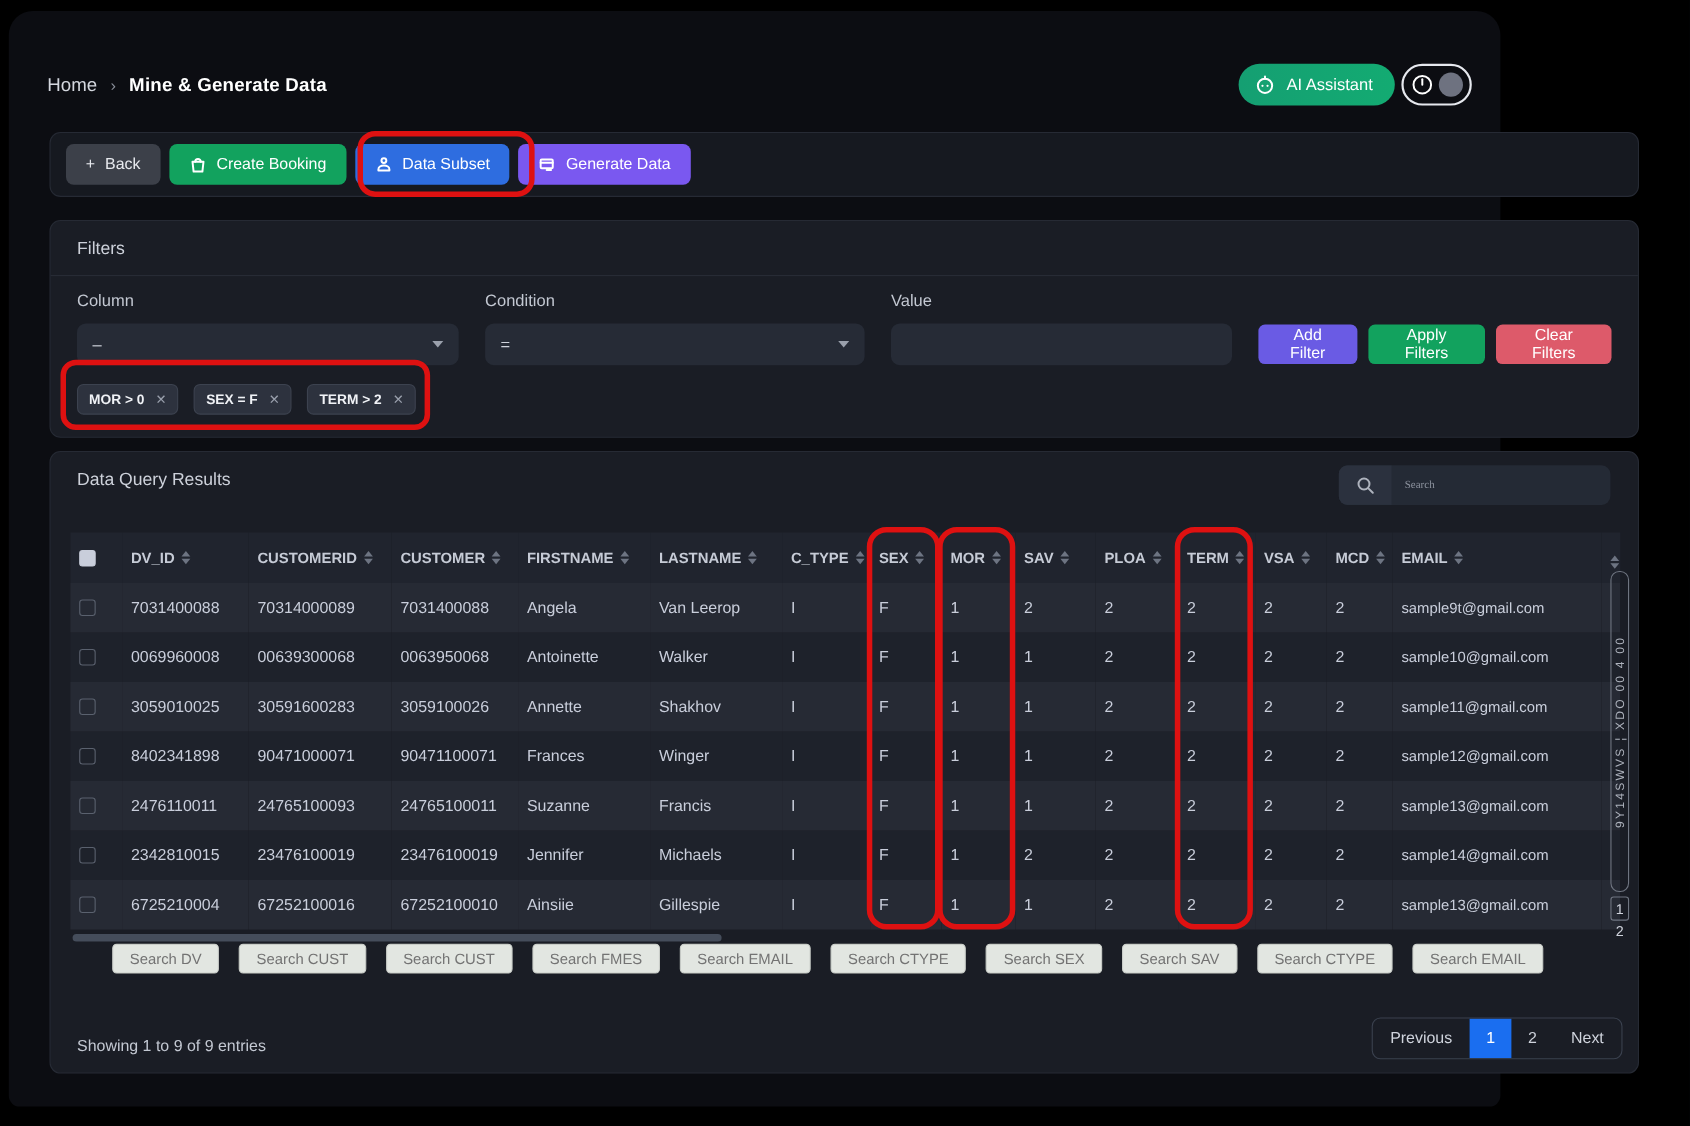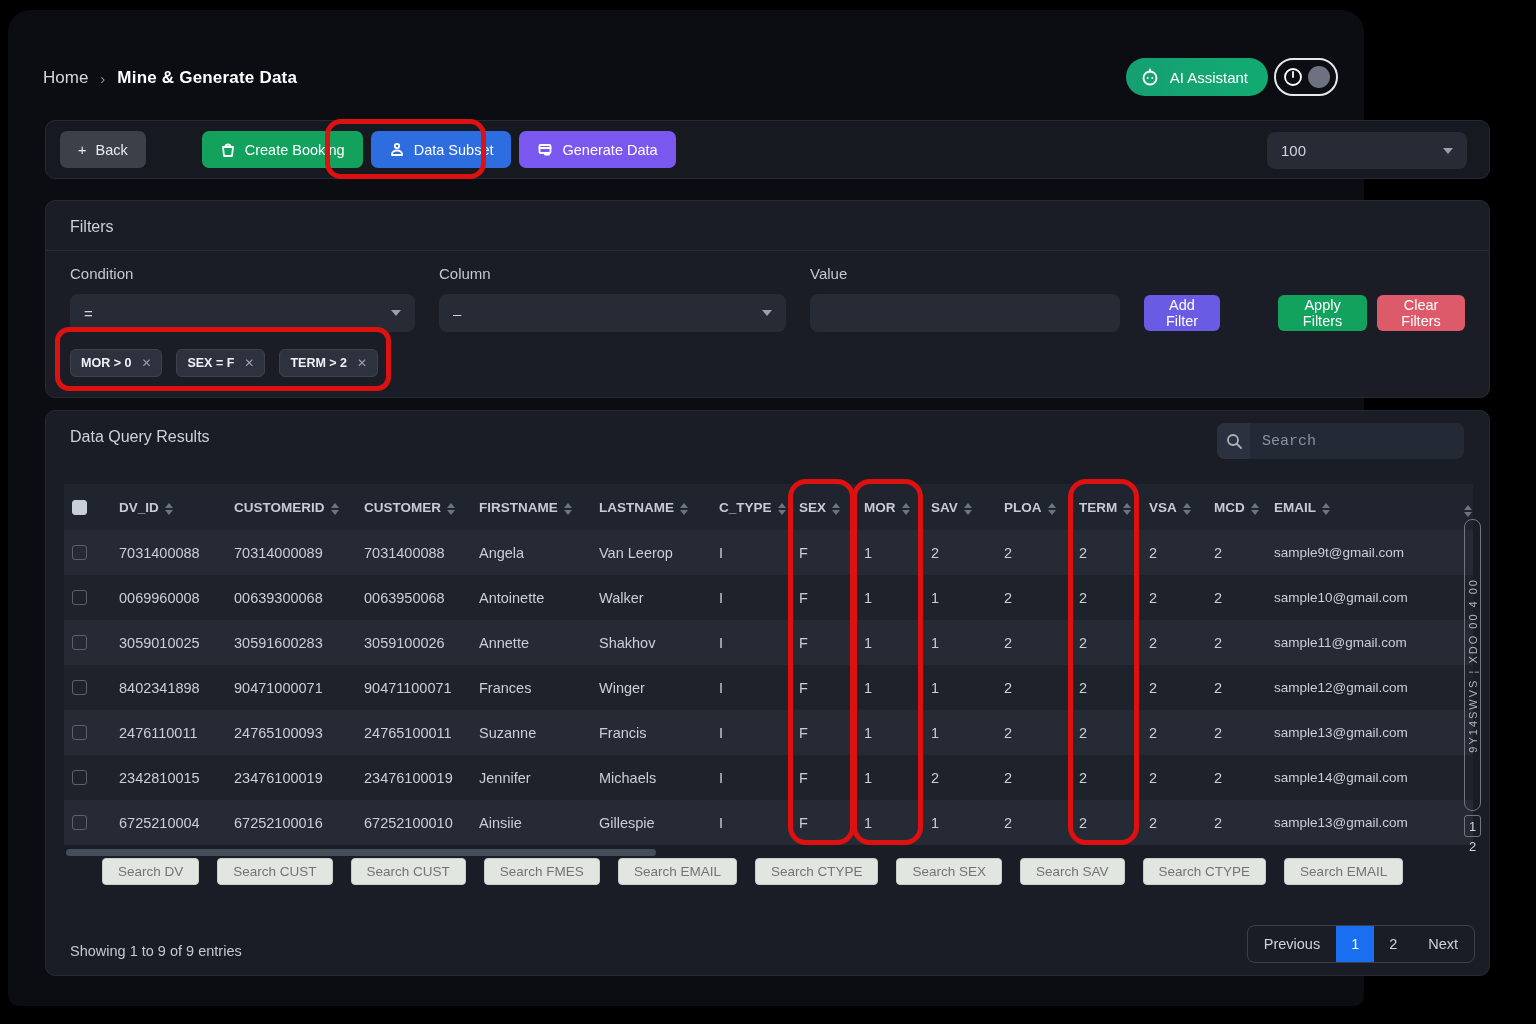--- a/index.html
+++ b/index.html
@@ -27,21 +27,21 @@
   .card { position:absolute; left:37px; width:1445px; background:#1a1d25; border:1px solid #262a34; border-radius:10px; }
   #toolbar-card { top:110px; height:59px; background:#161920; display:flex; align-items:center; padding:0 14px; gap:8px; }
   #filters-card { top:190px; height:198px; }
   #results-card { top:400px; height:566px; }
 
   
   .btn { height:37px; border:none; border-radius:7px; font-size:14.5px; color:#fff; display:inline-flex;
          align-items:center; gap:9px; padding:0 18px; cursor:pointer; font-family:inherit; }
   .btn svg { flex:0 0 auto; }
   .btn-back { background:#3c4049; color:#e8eaef; }
-  .btn-green { background:#12a25e;margin-left:48px; }
+  .btn-green { background:#12a25e; }
   .btn-blue { background:#2e6de0; }
   .btn-purple { background:#7a58f0; }
   .btn-indigo { background:#6a5be4; }
   .btn-red { background:#dd5a6a; }
 
   .page-size { position:absolute; right:22px; top:11px; width:200px; height:37px; background:#262b36; border-radius:8px;
                display:flex; align-items:center; justify-content:space-between; padding:0 14px; color:#cfd3dc;
                font-size:15px; cursor:pointer; }
   .caret { width:0; height:0; border-left:5px solid transparent; border-right:5px solid transparent;
            border-top:6px solid #9aa0ac; }
@@ -59,28 +59,28 @@
   .filters-actions .btn { height:36px; border-radius:6px; padding:0 15px; }
   .chips-row { display:flex; gap:14px; padding:17px 0 0 24px; }
   .chip { height:28px; background:#2d323e; border:1px solid #3c424f; border-radius:6px; display:flex; align-items:center;
           gap:10px; padding:0 10px; font-size:12.5px; font-weight:700; color:#f0f2f6; cursor:pointer; }
   .chip .x { color:#9aa0ad; font-weight:400; font-size:12px; }
 
   
   .search-wrap { position:absolute; top:12px; right:25px; width:247px; height:36px; border-radius:8px; overflow:hidden;
                  display:flex; background:#242a35; }
   .search-icon-seg { width:48px; background:#2b313e; display:flex; align-items:center; justify-content:center; }
-  .search-wrap input { flex:1; background:transparent; border:none; outline:none; color:#f0abfc; font-size:15px;
-                       padding:0 12px; font-family:Liberation Mono, monospace; }
+  .search-wrap input { flex:1; background:transparent; border:none; outline:none; color:#f0abfc; font-size:10px;
+                       padding:0 12px; font-family:Liberation Serif, serif; }
   .search-wrap input::placeholder { color:#8b919d; }
 
   table { position:absolute; left:18px; top:73px; width:1409px; border-collapse:collapse; table-layout:fixed; }
   thead th { height:46px; background:#20242e; color:#c6cbd6; font-size:13.5px; font-weight:700; text-align:left;
              padding:0 8px; white-space:nowrap; }
-  .th-inner { display:flex; align-items:flex-end; gap:6px; }
+  .th-inner { display:flex; align-items:center; gap:6px; }
   .sort { display:inline-flex; flex-direction:column; gap:2px; }
   .sort i { width:0; height:0; border-left:4px solid transparent; border-right:4px solid transparent; display:block; }
   .sort .up { border-bottom:5px solid #6d7482; }
   .sort .dn { border-top:5px solid #6d7482; }
   tbody td { height:45px; color:#c9cedb; font-size:14.5px; padding:0 8px; white-space:nowrap; overflow:hidden; }
   tbody tr.odd { background:#262a34; }
   tbody tr.even { background:#1e222b; }
   td.email-cell { font-size:13.5px; }
   .cb { width:15px; height:15px; border:1.5px solid #5a616e; border-radius:3px; background:transparent; }
   .cb.header { background:#c9cedb; border-color:#c9cedb; }
@@ -166,41 +166,37 @@
         <span>Data Subset</span>
       </button>
       <button class="btn btn-purple">
         <svg width="16" height="16" viewBox="0 0 16 16">
           <rect x="2.5" y="3" width="11" height="8" rx="1" class="icon-white"></rect>
           <line x1="2.5" y1="6" x2="13.5" y2="6" class="icon-white"></line>
           <line x1="8" y1="12.5" x2="12" y2="12.5" class="icon-white"></line>
         </svg>
         <span>Generate Data</span>
       </button>
-      <div class="page-size">
-        <span>100</span>
-        <span class="caret"></span>
-      </div>
     </div>
 
     <div class="card" id="filters-card">
       <div class="card-title">Filters</div>
       <div class="divider"></div>
       <div class="filters-body">
         <div class="field">
+          <label>Column</label>
+          <div class="select w-col">
+            <span>–</span>
+            <span class="caret"></span>
+          </div>
+        </div>
+        <div class="field">
           <label>Condition</label>
           <div class="select w-cond">
             <span>=</span>
-            <span class="caret"></span>
-          </div>
-        </div>
-        <div class="field">
-          <label>Column</label>
-          <div class="select w-col">
-            <span>–</span>
             <span class="caret"></span>
           </div>
         </div>
         <div class="field">
           <label>Value</label>
           <input class="text-input w-val" value="" style="">
         </div>
         <div class="filters-actions">
           <button class="btn btn-indigo">Add Filter</button>
           <button class="btn btn-green">Apply Filters</button>

